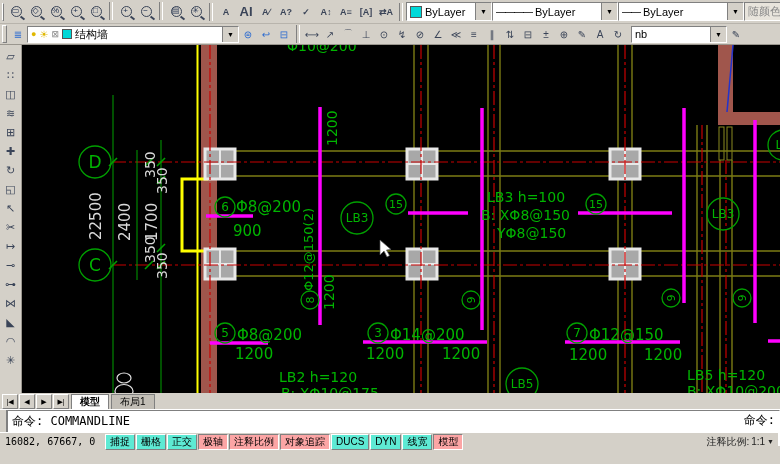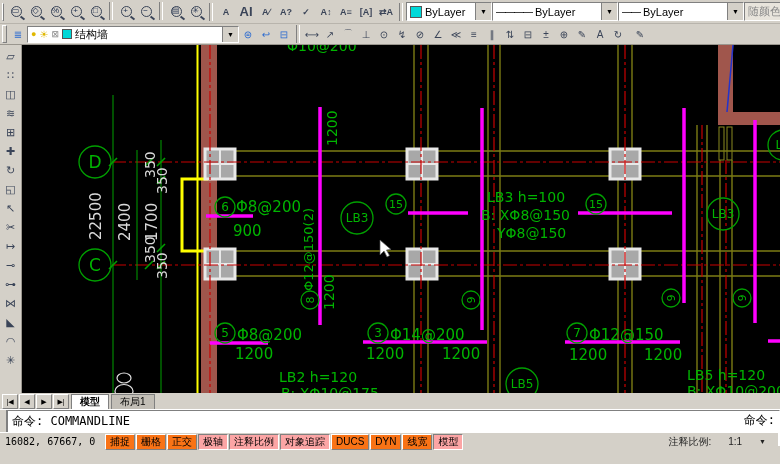--- a/index.html
+++ b/index.html
@@ -52,23 +52,23 @@
   .cmd-grip{width:6px;background:#d4d0c8;border-right:1px solid #808080;}
   .cmd-body{flex:1;background:#fff;border:1px solid;border-color:#808080 #fff #fff #808080;
             display:flex;flex-direction:row;font-family:"DejaVu Sans Mono",monospace;font-size:12px;}
   .cmd-hist{flex:1;padding:2px 4px;border-bottom:1px solid #d0d0d0;}
   .cmd-prompt{height:16px;padding:1px 4px;}
   
   .status{position:absolute;left:0;top:432px;width:778px;height:18px;background:#d4d0c8;
           border-top:1px solid #fff;display:flex;align-items:center;box-sizing:border-box;font-size:10px;}
   .coords{width:100px;padding-left:5px;font-family:"DejaVu Sans Mono",monospace;font-size:10px;}
   .sbtn{height:14px;padding:0 4px;margin-right:1px;display:flex;align-items:center;flex:none;
-        border:1px solid;border-color:#fff #808080 #808080 #fff;background:#f97316;font-size:10px;}
+        border:1px solid;border-color:#fff #808080 #808080 #fff;background:#5eead4;font-size:10px;}
   .sbtn.pressed{border-color:#808080 #fff #fff #808080;background:#fca5a5;}
-  .annoscale{margin-left:auto;display:flex;align-items:center;gap:17px;padding-right:12px;color:#222;}
+  .annoscale{margin-left:auto;display:flex;align-items:center;gap:2px;padding-right:4px;color:#222;}
 </style>
 </head>
 <body>
 
 <div class="app">
 
   <div class="tbrow row1">
     <div class="grip"></div>
     <div id="zoom-tools" style="display:flex;">
         <div class="tbtn">
@@ -211,20 +211,24 @@
         <div class="tbtn">∥</div>
         <div class="tbtn">⇅</div>
         <div class="tbtn">⊟</div>
         <div class="tbtn">±</div>
         <div class="tbtn">⊕</div>
         <div class="tbtn">✎</div>
         <div class="tbtn">A</div>
         <div class="tbtn">↻</div>
       </div>
     <div style="width:4px;"></div>
+    <div class="combo" style="width:96px;height:17px;">
+      <span>nb</span>
+      <span class="dd">▼</span>
+    </div>
     <div class="tbtn">✎</div>
   </div>
 
   <div class="left-tb" id="modify-tools">
       <div class="tbtn">▱</div>
       <div class="tbtn">∷</div>
       <div class="tbtn">◫</div>
       <div class="tbtn">≋</div>
       <div class="tbtn">⊞</div>
       <div class="tbtn">✚</div>

